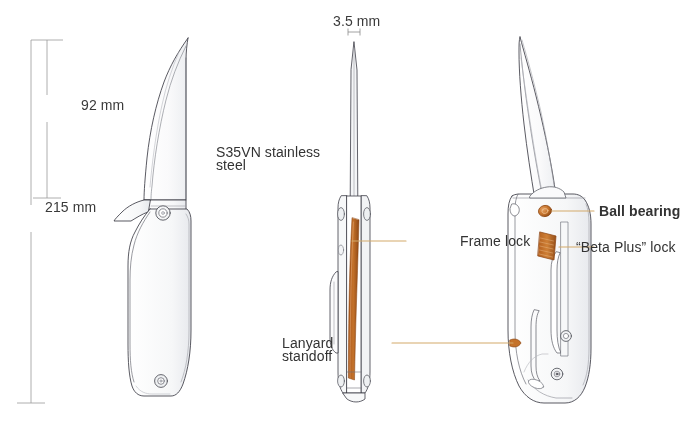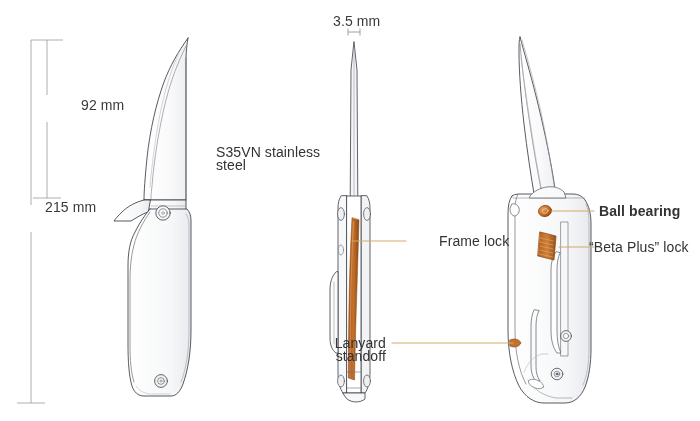--- a/index.html
+++ b/index.html
@@ -31,21 +31,20 @@
     font-size: 14px;
     line-height: 13px;
     white-space: pre-line;
     letter-spacing: 0.1px;
   }
   .lbl-dim {
     font-size: 14px;
     color: #3a3a3a;
   }
   .lbl-right {
-    text-align: right;
   }
 </style>
 </head>
 <body>
 
 <div id="stage">
 
   <svg class="layer" viewBox="0 0 700 421">
     <defs>
       <linearGradient id="bladeSheen" x1="0" y1="0" x2="1" y2="0">
@@ -334,21 +333,21 @@
   <div class="lbl lbl-dim" style="left:45px; top:99px;margin-left:36px;">92 mm</div>
 
   <div class="lbl lbl-dim" style="left:14px; top:201px;margin-left:31px;">215 mm</div>
 
   <div class="lbl lbl-dim" style="left:333px; top:15px;">3.5 mm</div>
 
   <div class="lbl" style="left:216px; top:146px;">S35VN stainless
 steel</div>
 
 
-  <div class="lbl" style="left:411px; top:235px;padding-left:28px;">Frame lock</div>
+  <div class="lbl" style="left:432px; top:235px;padding-left:28px;">Frame lock</div>
 
   <div class="lbl lbl-right" style="left:282px; width:104px; top:337px;">Lanyard standoff</div>
 
   <div class="lbl" style="left:599px; top:205px;font-weight:bold;">Ball bearing</div>
 
-  <div class="lbl" style="left:589px; top:241px;">“Beta Plus” lock</div>
+  <div class="lbl" style="left:576px; top:241px;">“Beta Plus” lock</div>
 
 </div>
 
 </body></html>

